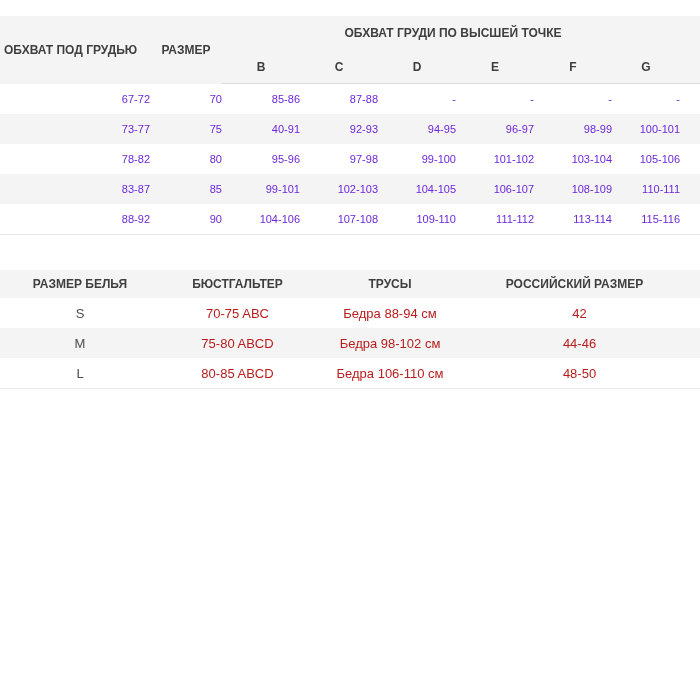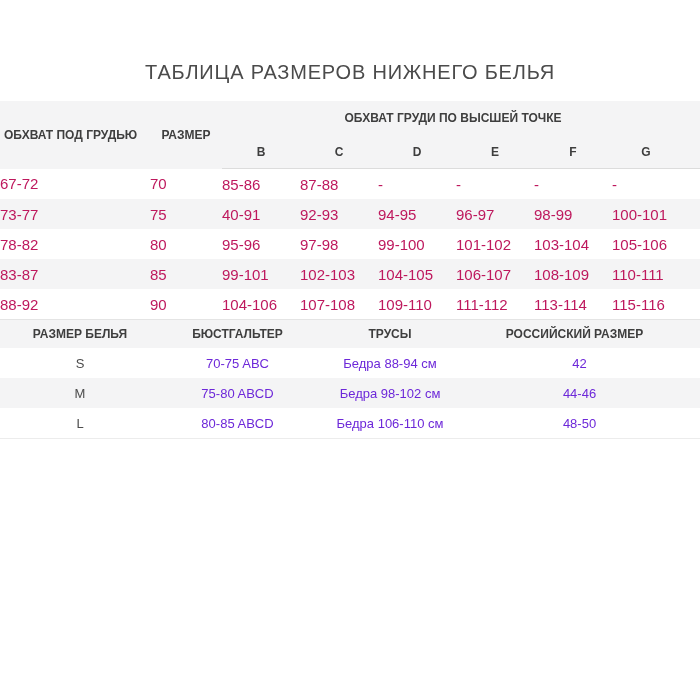--- a/index.html
+++ b/index.html
@@ -49,64 +49,63 @@
     height: 34px;
     padding-right: 16px;
   }
   .bra-table th.cup-h {
     height: 33px;
     border-bottom: 1px solid #dcdcdc;
   }
   .bra-table th.cup-h:last-child { padding-right: 20px; }
   .bra-table tbody td {
     height: 30px;
-    text-align: left;
-    vertical-align: middle;
-    font-size: 15px;
+    text-align: right;
+    vertical-align: middle;
+    font-size: 11px;
     font-weight: 400;
-    color: #be185d;
+    color: #6d28d9;
     padding: 0;
   }
   .bra-table tbody td:last-child { padding-right: 20px; }
   .bra-table tbody tr:nth-child(even) td { background: #f4f4f5; }
   .bra-table tbody tr:last-child td { border-bottom: 1px solid #e4e4e4; }
 
   
-  .garment-table { }
+  .garment-table { margin-top: 35px; }
   .garment-table thead th {
     background: #f4f4f5;
     height: 28px;
     font-size: 12px;
     font-weight: 700;
     color: #3e3e3e;
     text-align: center;
     vertical-align: middle;
     padding: 0;
   }
   .garment-table thead th:last-child { padding-right: 16px; }
   .garment-table tbody td {
     height: 30px;
     text-align: center;
     vertical-align: middle;
     font-size: 13px;
     font-weight: 400;
-    color: #6d28d9;
+    color: #b91c1c;
     padding: 0;
   }
   .garment-table tbody td:last-child { padding-right: 6px; }
   .garment-table tbody td.size-label { color: #4c4c4c; }
   .garment-table tbody tr:nth-child(even) td { background: #f4f4f5; }
   .garment-table tbody tr:last-child td { border-bottom: 1px solid #ececec; }
 </style>
 </head>
 <body>
 
 <div class="page">
 
-  <div class="page-title">ТАБЛИЦА РАЗМЕРОВ НИЖНЕГО БЕЛЬЯ</div>
 
   <table class="bra-table">
     <colgroup>
       <col style="width:150px">
         <col style="width:72px">
       <col style="width:78px">
         <col style="width:78px">
         <col style="width:78px">
       <col style="width:78px">
         <col style="width:78px">

